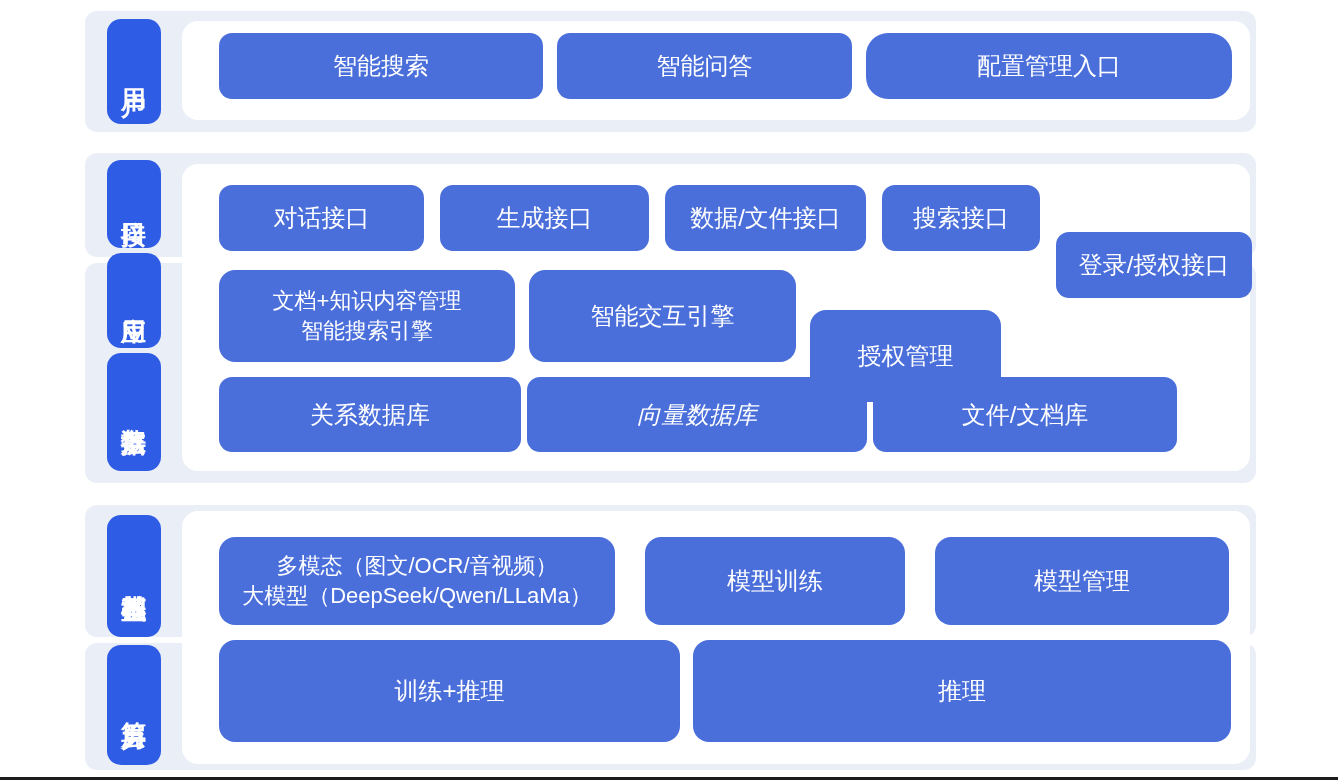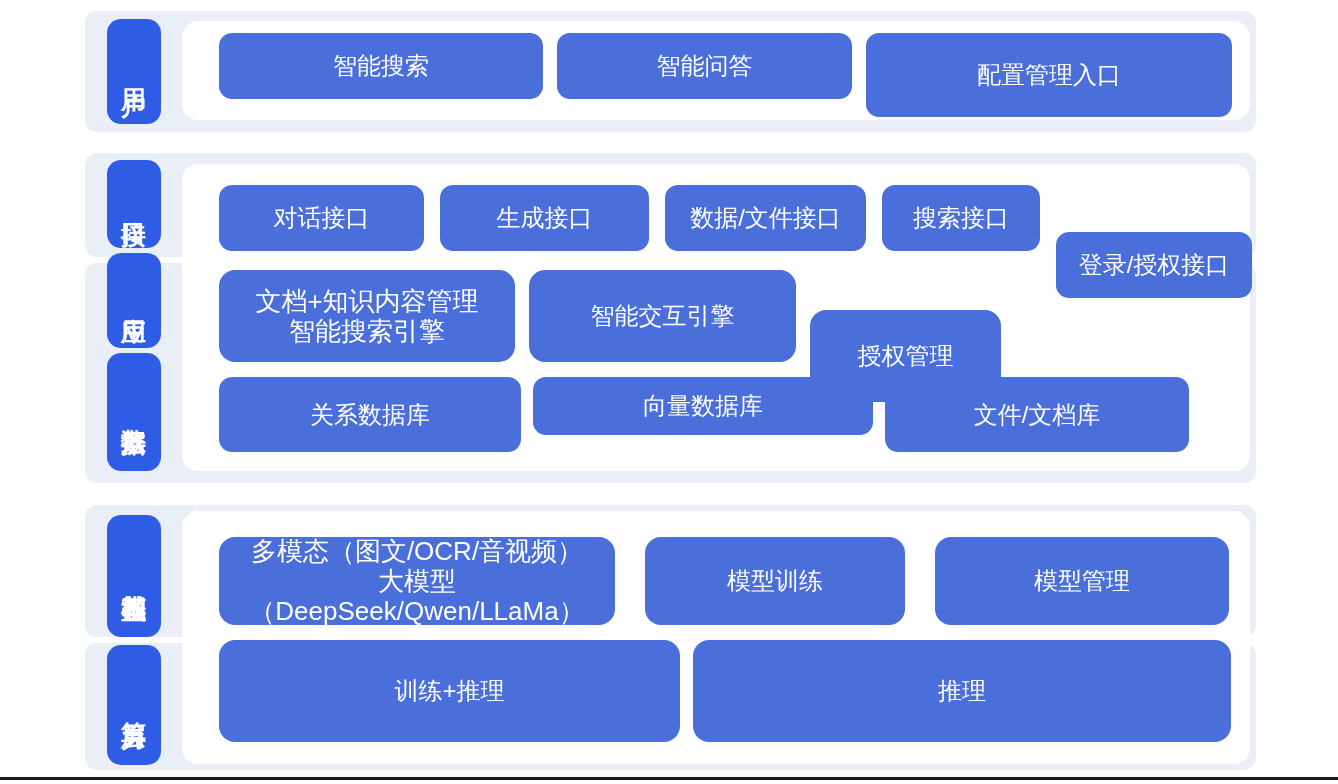--- a/index.html
+++ b/index.html
@@ -53,21 +53,21 @@
     border-radius: 13px;
     color: var(--text_white, #ffffff);
     display: flex; flex-direction: column;
     align-items: center; justify-content: center;
     text-align: center;
     font-size: 24px;
     font-weight: 500;
     flex: 0 0 auto;
   }
   .btn.big { border-radius: 16px; }
-  .btn .line { display: block; line-height: 30px; font-size: 26px; }
+  .btn .line { display: block; line-height: 30px; font-size: 22px; }
   .bottom-line {
     position: absolute;
     left: 0; top: 777px;
     width: 1338px; height: 3px;
     background: var(--bottom_line, #1C1C1E);
   }
 </style>
 </head>
 <body>
 
@@ -79,21 +79,21 @@
     <div class="label-box" style="left:22px;top:8px;height:105px;">
       <span class="vtext">用户</span>
     </div>
     <div class="row" style="top:22px;height:66px;gap:14px;">
       <div class="btn" style="width:324px;height:66px;">
         <span>智能搜索</span>
       </div>
       <div class="btn" style="width:295px;height:66px;">
         <span>智能问答</span>
       </div>
-      <div class="btn" style="width:366px;height:84px;">
+      <div class="btn" style="width:366px;height:66px;border-radius:22px;">
         <span>配置管理入口</span>
       </div>
     </div>
   </section>
 
   <section class="band" style="top:153px;height:330px;">
     <div class="strip" style="top:0;height:104px;"></div>
     <div class="strip" style="top:110px;height:220px;"></div>
     <div class="panel" style="left:97px;top:11px;right:6px;bottom:12px;"></div>
 
@@ -131,25 +131,25 @@
         <span class="line">智能搜索引擎</span>
       </div>
       <div class="btn big" style="width:267px;height:92px;">
         <span>智能交互引擎</span>
       </div>
       <div class="btn big" style="width:191px;height:92px;margin-top:40px;">
         <span>授权管理</span>
       </div>
     </div>
 
-    <div class="row" style="top:224px;height:75px;gap:12px;">
+    <div class="row" style="top:224px;height:75px;gap:6px;">
       <div class="btn" style="width:302px;height:75px;">
         <span>关系数据库</span>
       </div>
-      <div class="btn" style="width:340px;height:58px;">
+      <div class="btn" style="width:340px;height:75px;font-style:italic;">
         <span>向量数据库</span>
       </div>
       <div class="btn" style="width:304px;height:75px;">
         <span>文件/文档库</span>
       </div>
     </div>
   </section>
 
   <section class="band" style="top:505px;height:265px;">
     <div class="strip" style="top:0;height:132px;"></div>

